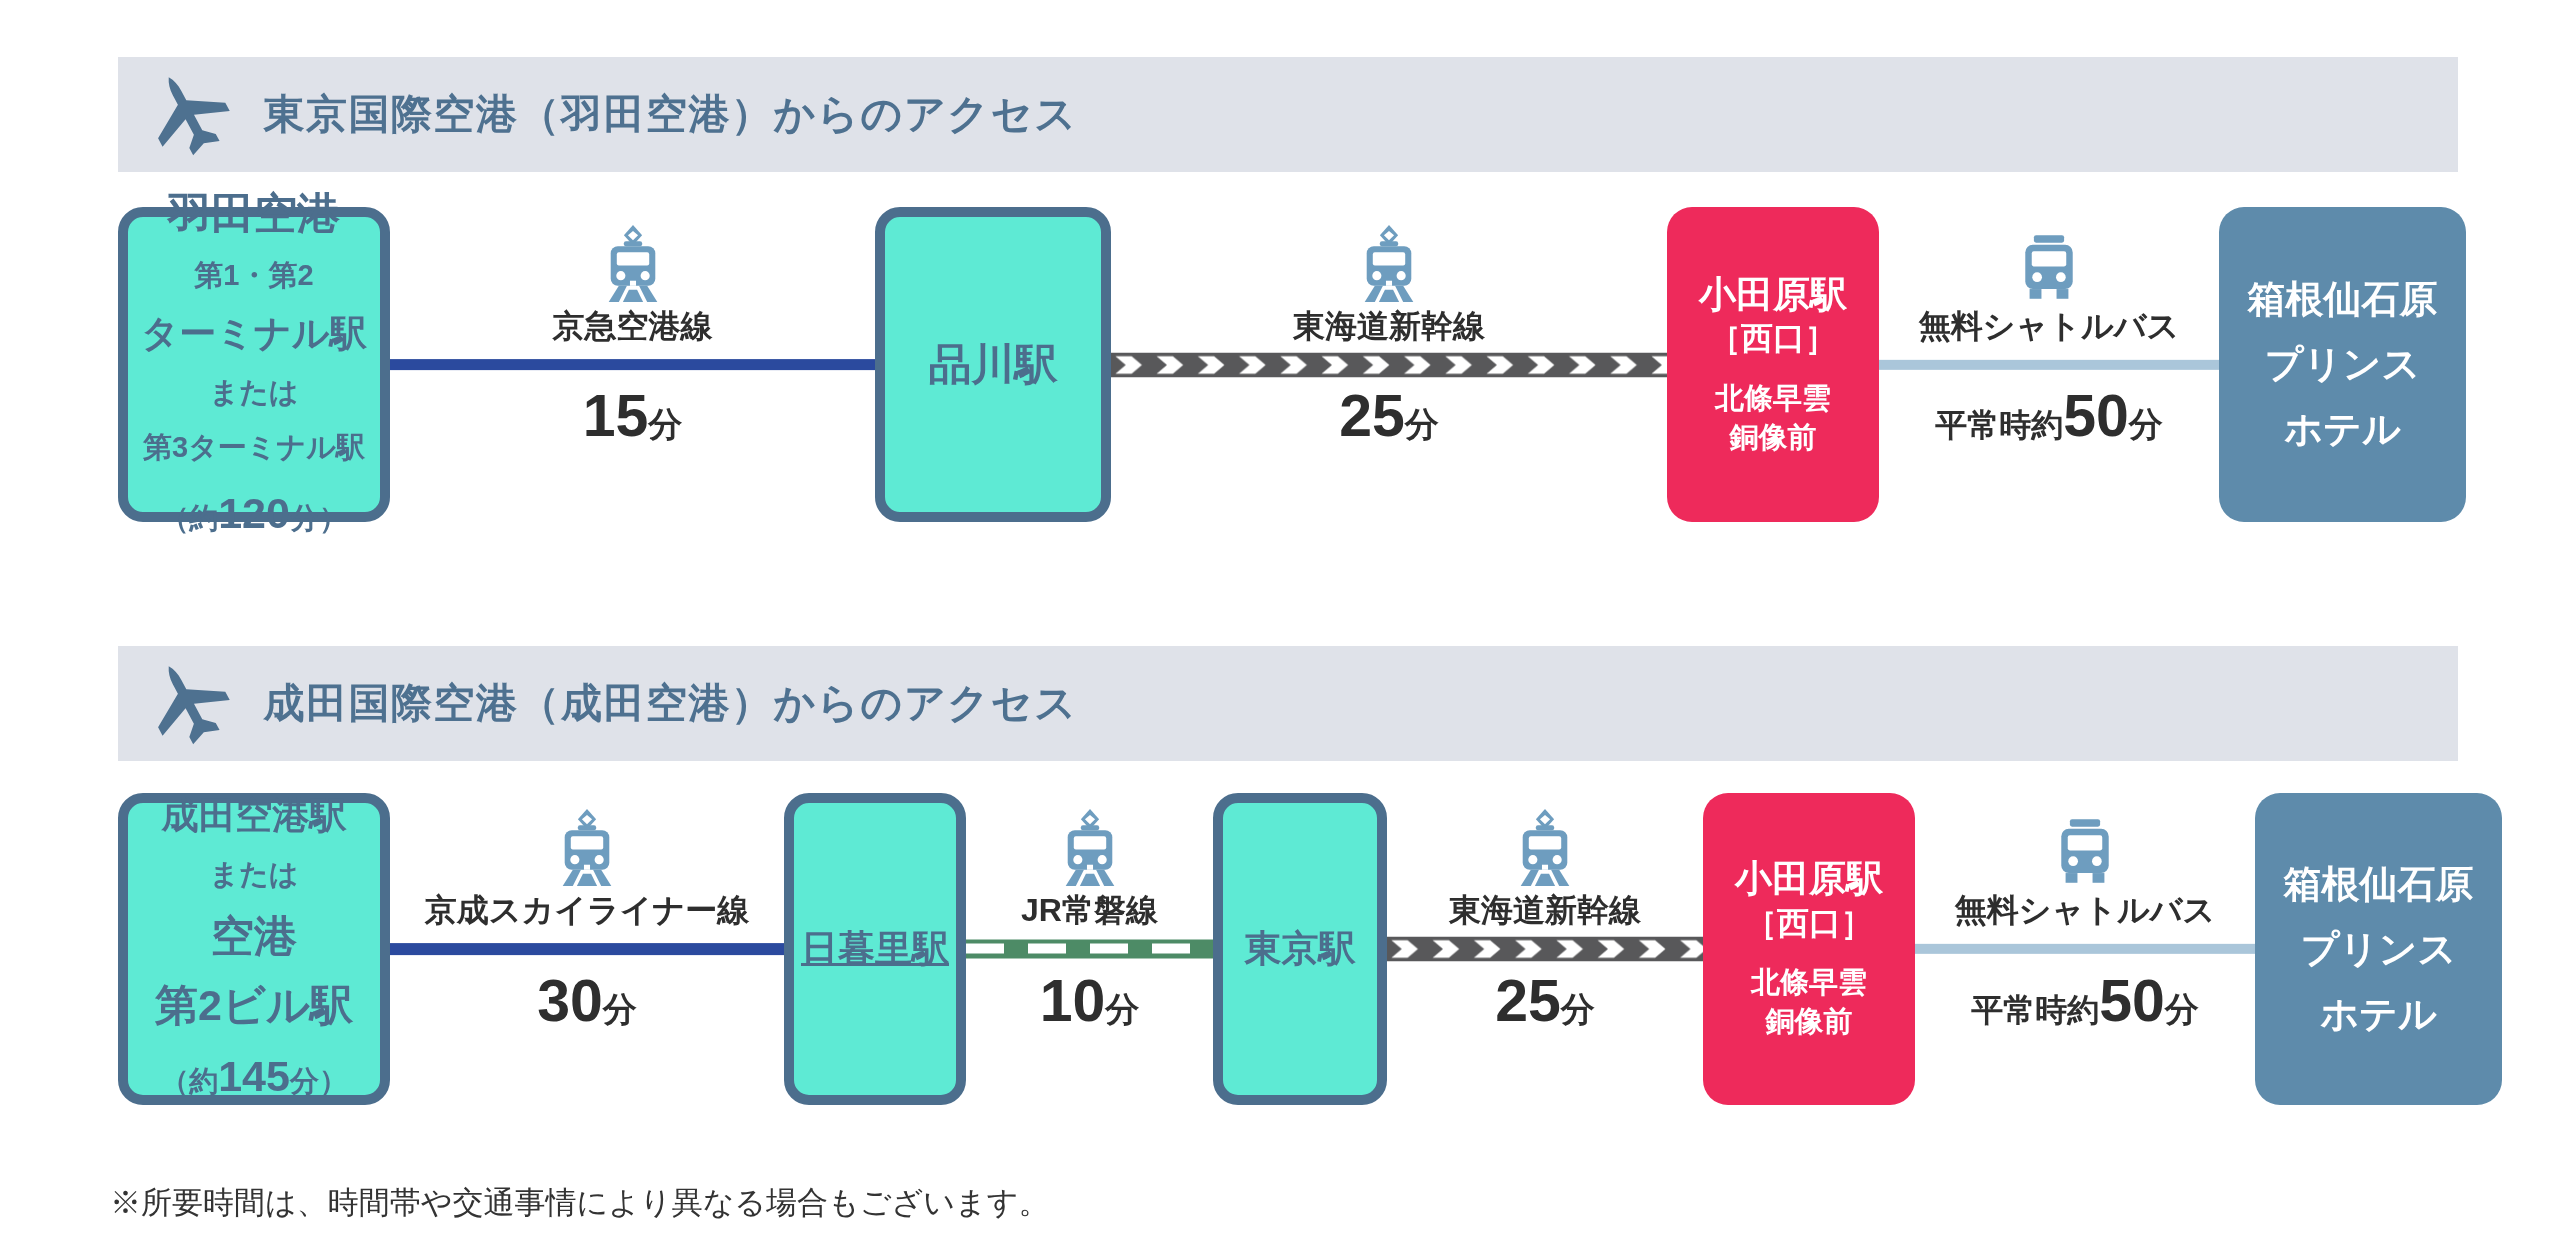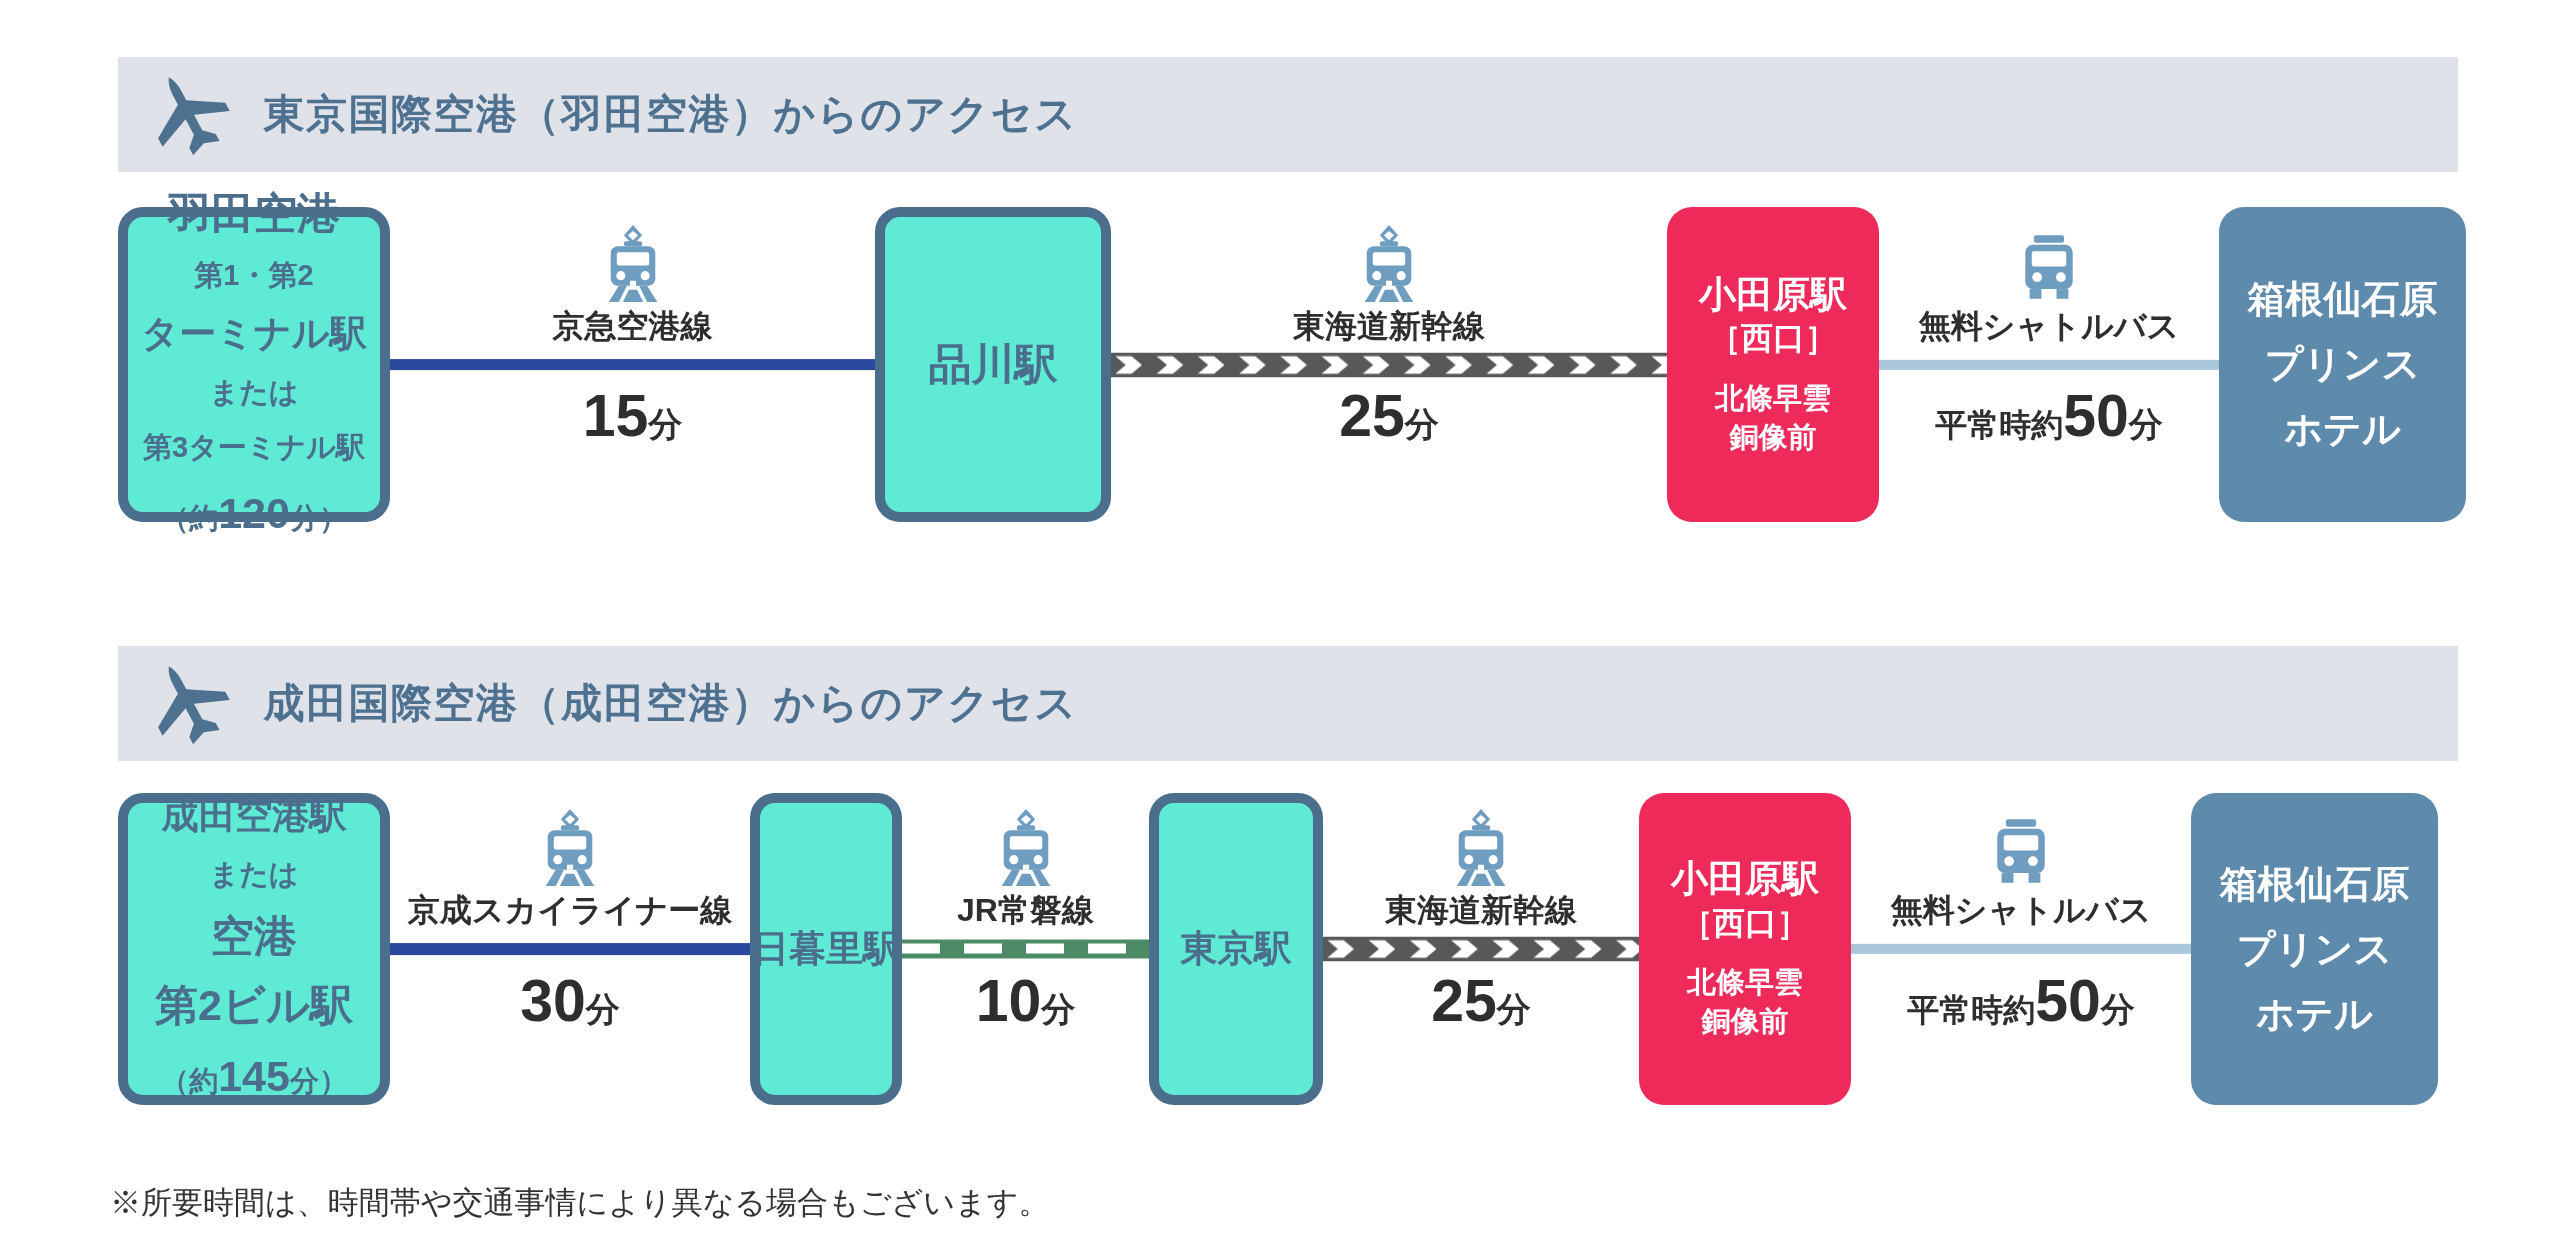--- a/index.html
+++ b/index.html
@@ -65,21 +65,21 @@
   .dur-prefix { font-size:32px; font-weight:700; }
 
   
   .footer-note { margin-left:110px; margin-top:77px; font-size:31px;
     font-weight:500; color:#333; white-space:nowrap; }
 
   
   .w-origin { width:272px; }
   .r1-leg1 { width:485px; } .r1-st1 { width:236px; } .r1-leg2 { width:556px; }
   .w-odawara { width:212px; } .w-shuttle { width:340px; } .w-hotel { width:247px;gap:8px; }
-  .r2-leg1 { width:360px;text-align:right; } .r2-st1 { width:152px; } .r2-leg2 { width:247px; }
+  .r2-leg1 { width:394px;text-align:right; } .r2-st1 { width:182px;text-decoration:underline; } .r2-leg2 { width:247px; }
   .r2-st2 { width:174px; } .r2-leg3 { width:316px; }
 </style>
 </head>
 <body>
 
 <div class="canvas">
   <div class="spacer-top"></div>
 
   <div class="banner">
     <div class="banner-plane">

